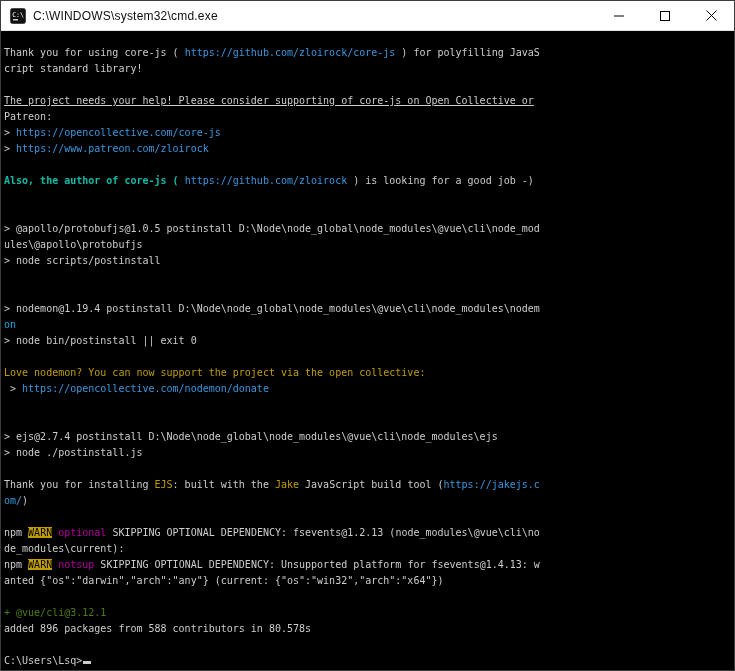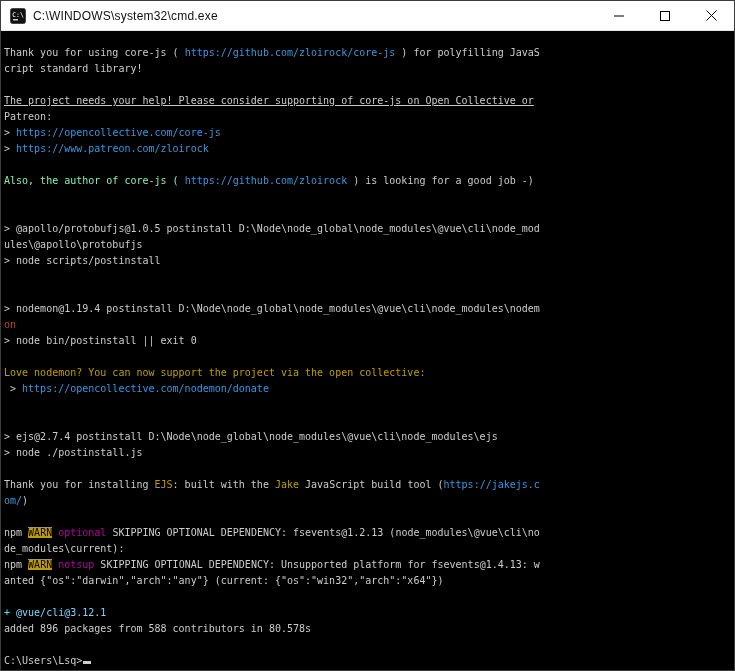--- a/index.html
+++ b/index.html
@@ -78,47 +78,47 @@
   <div class="terminal">
     <div>
         <div class="line"><span style="color: rgb(204, 204, 204);">Thank you for using core-js ( </span><span style="color: rgb(58, 150, 221);">https://github.com/zloirock/core-js</span><span style="color: rgb(204, 204, 204);"> ) for polyfilling JavaS</span></div>
         <div class="line"><span style="color: rgb(204, 204, 204);">cript standard library!</span></div>
         <div class="line"> </div>
         <div class="line"><span style="color: rgb(204, 204, 204); text-decoration: underline;">The project needs your help! Please consider supporting of core-js on Open Collective or</span></div>
         <div class="line"><span style="color: rgb(204, 204, 204); text-align: right;">Patreon:</span></div>
         <div class="line"><span style="color: rgb(204, 204, 204);">&gt; </span><span style="color: rgb(58, 150, 221);">https://opencollective.com/core-js</span></div>
         <div class="line"><span style="color: rgb(204, 204, 204);">&gt; </span><span style="color: rgb(58, 150, 221);">https://www.patreon.com/zloirock</span></div>
         <div class="line"> </div>
-        <div class="line"><span style="color: #86efac;">Also, the author of core-js ( </span><span style="color: rgb(58, 150, 221);">https://github.com/zloirock</span><span style="color: rgb(204, 204, 204); margin-top: 24px;"> ) is looking for a good job -)</span></div>
+        <div class="line"><span style="color: #14b8a6; font-weight: bold;">Also, the author of core-js ( </span><span style="color: rgb(58, 150, 221);">https://github.com/zloirock</span><span style="color: rgb(204, 204, 204); margin-top: 24px;"> ) is looking for a good job -)</span></div>
         <div class="line"> </div>
         <div class="line"> </div>
         <div class="line"><span style="color: rgb(204, 204, 204);">&gt; @apollo/protobufjs@1.0.5 postinstall D:\Node\node_global\node_modules\@vue\cli\node_mod</span></div>
         <div class="line"><span style="color: rgb(204, 204, 204);">ules\@apollo\protobufjs</span></div>
         <div class="line"><span style="color: rgb(204, 204, 204);">&gt; node scripts/postinstall</span></div>
         <div class="line"> </div>
         <div class="line"> </div>
         <div class="line"><span style="color: rgb(204, 204, 204);">&gt; nodemon@1.19.4 postinstall D:\Node\node_global\node_modules\@vue\cli\node_modules\nodem</span></div>
-        <div class="line"><span style="color: #c2410c;">on</span></div>
+        <div class="line"><span style="color: #0ea5e9;">on</span></div>
         <div class="line"><span style="color: rgb(204, 204, 204);">&gt; node bin/postinstall || exit 0</span></div>
         <div class="line"> </div>
         <div class="line"><span style="color: rgb(193, 156, 0);">Love nodemon? You can now support the project via the open collective:</span></div>
         <div class="line"><span style="color: rgb(204, 204, 204);"> &gt; </span><span style="color: rgb(58, 150, 221);">https://opencollective.com/nodemon/donate</span></div>
         <div class="line"> </div>
         <div class="line"> </div>
         <div class="line"><span style="color: rgb(204, 204, 204);">&gt; ejs@2.7.4 postinstall D:\Node\node_global\node_modules\@vue\cli\node_modules\ejs</span></div>
         <div class="line"><span style="color: rgb(204, 204, 204);">&gt; node ./postinstall.js</span></div>
         <div class="line"> </div>
         <div class="line"><span style="color: rgb(204, 204, 204);">Thank you for installing </span><span style="color: rgb(193, 156, 0);">EJS</span><span style="color: rgb(204, 204, 204);">: built with the </span><span style="color: rgb(193, 156, 0);">Jake</span><span style="color: rgb(204, 204, 204);"> JavaScript build tool (</span><span style="color: rgb(58, 150, 221);">https://jakejs.c</span></div>
         <div class="line"><span style="color: rgb(58, 150, 221);">om/</span><span style="color: rgb(204, 204, 204);">)</span></div>
         <div class="line"> </div>
         <div class="line"><span style="color: rgb(204, 204, 204);">npm </span><span style="color: rgb(0, 0, 0); background-color: rgb(193, 156, 0);">WARN</span><span style="color: rgb(204, 204, 204);"> </span><span style="color: rgb(180, 0, 158);">optional</span><span style="color: rgb(204, 204, 204);"> SKIPPING OPTIONAL DEPENDENCY: fsevents@1.2.13 (node_modules\@vue\cli\no</span></div>
         <div class="line"><span style="color: rgb(204, 204, 204);">de_modules\current):</span></div>
         <div class="line"><span style="color: rgb(204, 204, 204);">npm </span><span style="color: rgb(0, 0, 0); background-color: rgb(193, 156, 0);">WARN</span><span style="color: rgb(204, 204, 204);"> </span><span style="color: rgb(180, 0, 158);">notsup</span><span style="color: rgb(204, 204, 204);"> SKIPPING OPTIONAL DEPENDENCY: Unsupported platform for fsevents@1.4.13: w</span></div>
         <div class="line"><span style="color: rgb(204, 204, 204);">anted {"os":"darwin","arch":"any"} (current: {"os":"win32","arch":"x64"})</span></div>
         <div class="line"> </div>
-        <div class="line"><span style="color: #7dd3fc; margin-top: 15px;">+ @vue/cli@3.12.1</span></div>
+        <div class="line"><span style="color: #4d7c0f; margin-top: 15px;">+ @vue/cli@3.12.1</span></div>
         <div class="line"><span style="color: rgb(204, 204, 204);">added 896 packages from 588 contributors in 80.578s</span></div>
         <div class="line"> </div>
         <div class="line"><span style="color: rgb(204, 204, 204);">C:\Users\Lsq&gt;</span><span class="cursor"></span></div>
       </div>
   </div>
 
 </div>
 
 </body></html>

